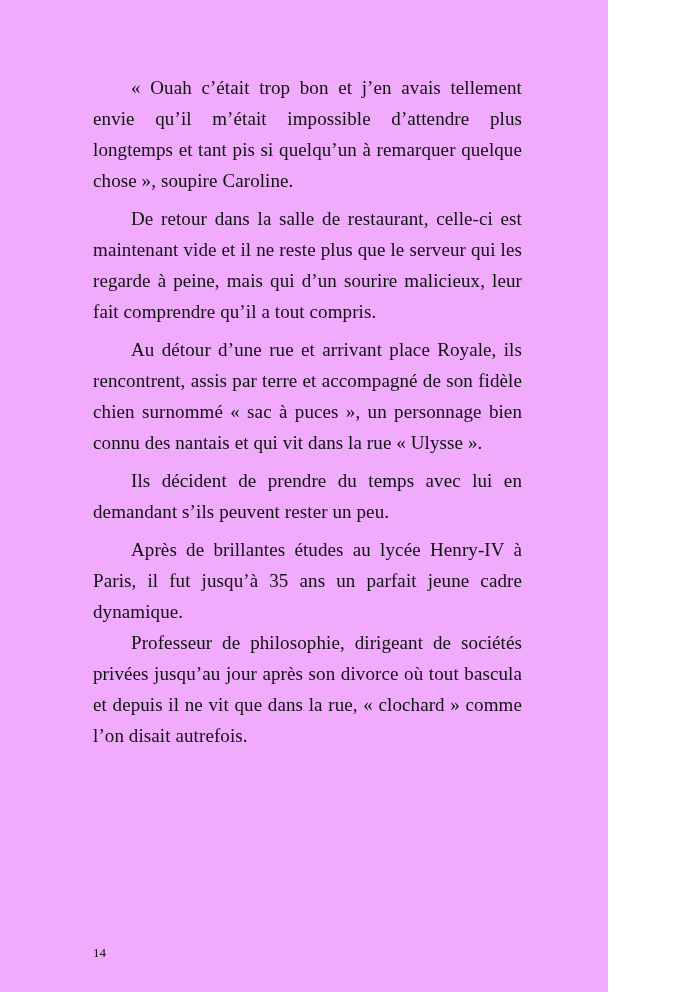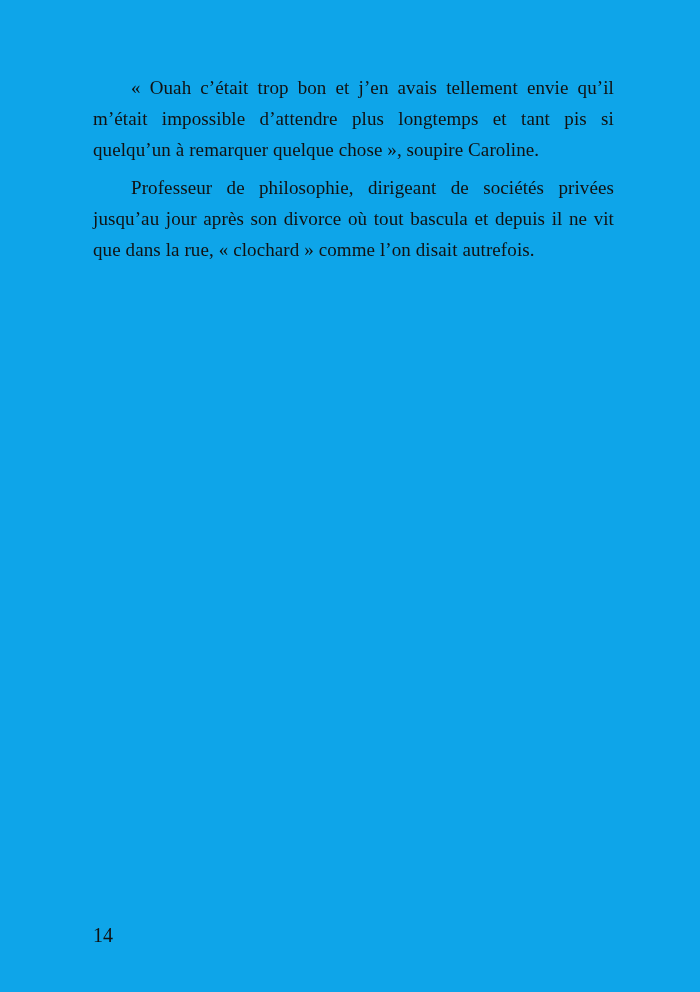--- a/index.html
+++ b/index.html
@@ -9,51 +9,55 @@
   }
   body {
     width: 700px;
     height: 992px;
     overflow: hidden;
     font-family: "Liberation Serif", "DejaVu Serif", serif;
     color: #111111;
   }
   .page {
     box-sizing: border-box;
-    width: 700px;
+    width: 608px;
     height: 992px;
     padding: 72px 86px 0 93px;
-    background: #0ea5e9;
+    background: #f0abfc;
     position: relative;
   }
   .text-block {
     width: 100%;
   }
   .para {
     margin: 0;
     font-size: 19px;
     line-height: 31px;
     text-align: justify;
     text-indent: 2em;
     letter-spacing: 0.1px;
   }
   .para.spaced {
     margin-bottom: 7px;
   }
   .page-number {
     position: absolute;
     left: 93px;
-    bottom: 46px;
-    font-size: 20px;
+    bottom: 28px;
+    font-size: 13px;
     line-height: 22px;
     margin-top: 33px;
   }
 </style>
 </head>
 <body>
 
 <div class="page">
   <div class="text-block" id="paragraphs">
       <p class="para spaced">« Ouah c’était trop bon et j’en avais tellement envie qu’il m’était impossible d’attendre plus longtemps et tant pis si quelqu’un à remarquer quelque chose », soupire Caroline.</p>
+      <p class="para spaced">De retour dans la salle de restaurant, celle-ci est maintenant vide et il ne reste plus que le serveur qui les regarde à peine, mais qui d’un sourire malicieux, leur fait comprendre qu’il a tout compris.</p>
+      <p class="para spaced">Au détour d’une rue et arrivant place Royale, ils rencontrent, assis par terre et accompagné de son fidèle chien surnommé « sac à puces », un personnage bien connu des nantais et qui vit dans la rue « Ulysse ».</p>
+      <p class="para spaced">Ils décident de prendre du temps avec lui en demandant s’ils peuvent rester un peu.</p>
+      <p class="para">Après de brillantes études au lycée Henry-IV à Paris, il fut jusqu’à 35 ans un parfait jeune cadre dynamique.</p>
       <p class="para">Professeur de philosophie, dirigeant de sociétés privées jusqu’au jour après son divorce où tout bascula et depuis il ne vit que dans la rue, « clochard » comme l’on disait autrefois.</p>
     </div>
   <div class="page-number">14</div>
 </div>
 
 </body></html>

